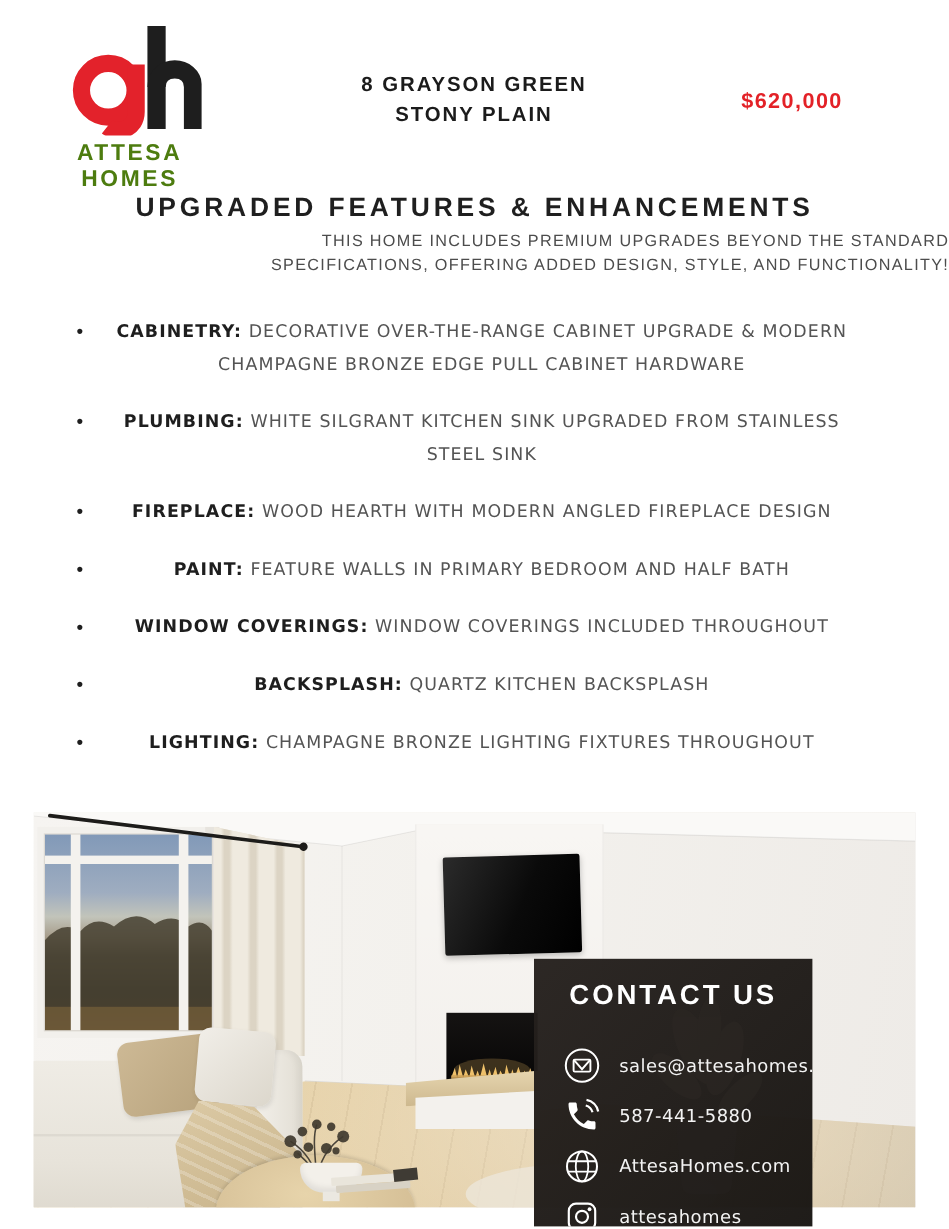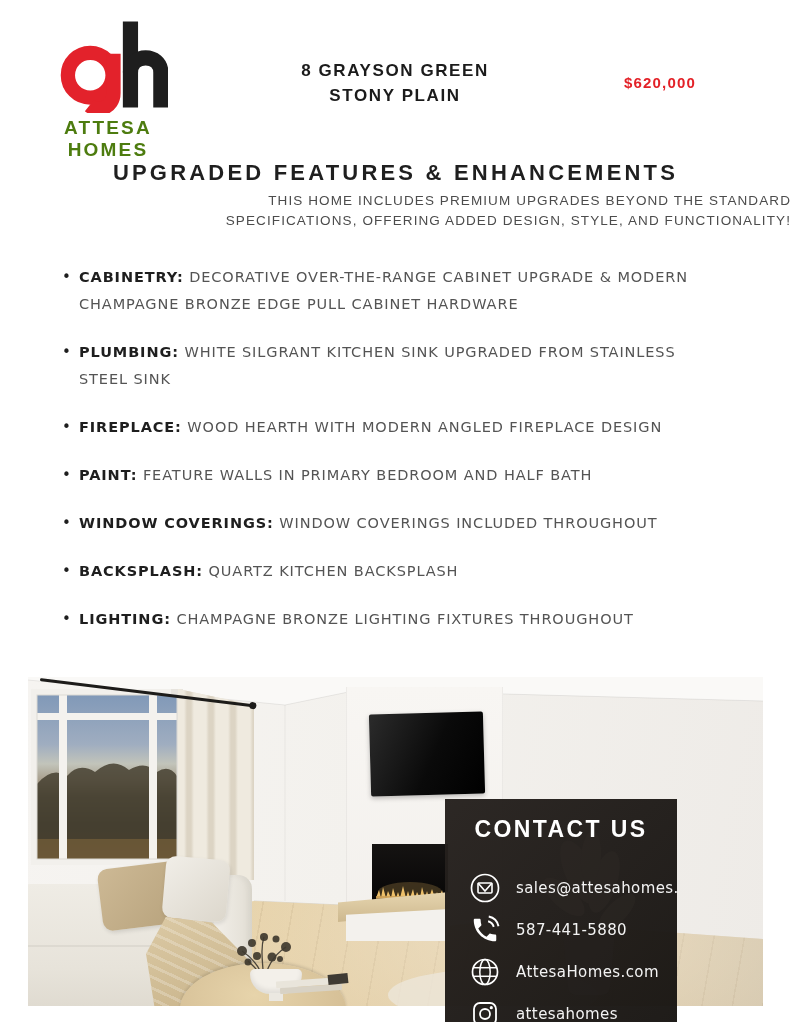--- a/index.html
+++ b/index.html
@@ -6,34 +6,34 @@
   .page{position:relative;width:791px;height:1024px;background:#fff;overflow:hidden;
         font-family:"Liberation Sans",sans-serif;}
 
   
   .logo-mark{position:absolute;left:50px;top:16px;width:118px;height:97px;}
   .brand{position:absolute;left:22px;top:117px;width:172px;text-align:center;
          font-size:19px;font-weight:bold;letter-spacing:2.2px;color:#4d7c0f;}
   .address{position:absolute;left:250px;top:58px;width:290px;text-align:center;
            font-size:17px;font-weight:bold;letter-spacing:1.6px;color:#1b1b1b;line-height:25px;}
   .price{position:absolute;left:585px;top:74px;width:150px;text-align:center;
-         font-size:15px;font-weight:bold;letter-spacing:1.2px;color:#e32127;}
+         font-size:18px;font-weight:bold;letter-spacing:1.2px;color:#e32127;}
 
   
   .title{position:absolute;left:0;top:160px;width:100%;text-align:center;
          font-size:22px;font-weight:bold;letter-spacing:3.2px;color:#1f1f1f;}
   .subtitle{position:absolute;left:0;top:191px;width:100%;text-align:right;
             font-family:Liberation Sans, sans-serif;
             font-size:13.5px;letter-spacing:1.1px;color:#4c4c4c;line-height:20px;}
 
   
   .features{position:absolute;left:62px;top:264px;width:662px;margin:0;padding:0;list-style:none;
             font-family:"DejaVu Sans",sans-serif;font-size:14.5px;letter-spacing:0.9px;
             color:#545454;line-height:27px;}
-  .features li{position:relative;padding-left:17px;margin-bottom:21px;}
+  .features li{position:relative;padding-left:17px;margin-bottom:21px;text-align:center;}
   .features li::before{content:"•";position:absolute;left:0;top:0;color:#1e1e1e;font-size:15px;}
   .f-label{font-weight:bold;color:#1e1e1e;}
 
   
   .photo{position:absolute;left:28px;top:677px;width:735px;height:329px;overflow:hidden;
          background:linear-gradient(100deg,#f6f4f1 0%,#f3f1ed 45%,#eeebe7 100%);}
   .photo *{position:absolute;}
   .scene-lines{left:0;top:0;}
   .window{left:3px;top:12px;}
   .curtain{left:150px;top:2px;width:76px;height:201px;

